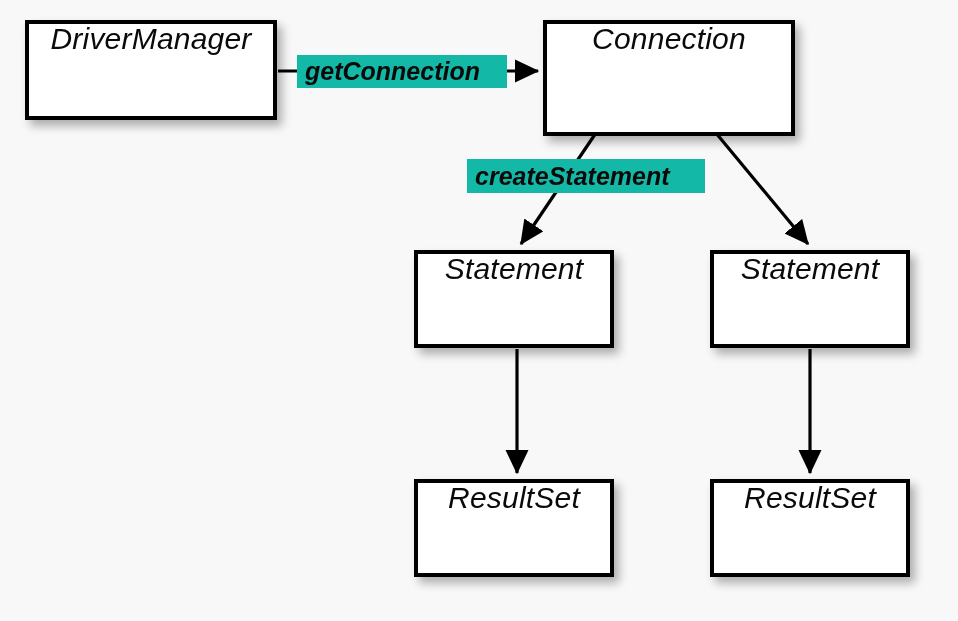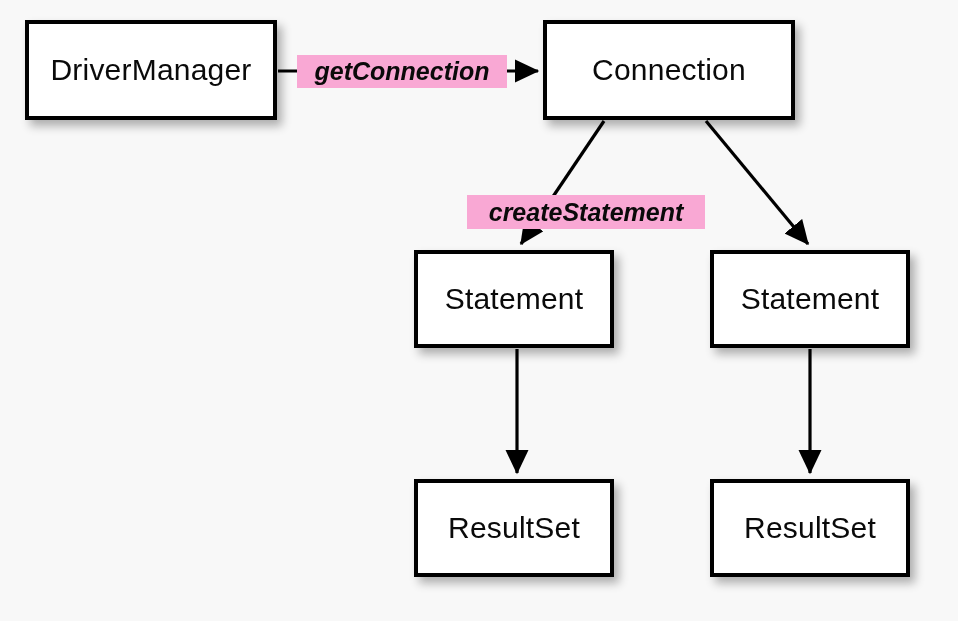--- a/index.html
+++ b/index.html
@@ -26,41 +26,41 @@
     width: 958px;
     height: 621px;
     pointer-events: none;
   }
   .node {
     position: absolute;
     box-sizing: border-box;
     background: #ffffff;
     border: 4px solid #000000;
     display: flex;
-    align-items: center;
+    align-items: flex-start;
     justify-content: center;
     box-shadow: 5px 6px 9px rgba(0,0,0,0.30);
     z-index: 3;
+    font-style: italic;
   }
   .node-label {
     font-family: "Liberation Sans", sans-serif;
     font-size: 30px;
     font-weight: 400;
     color: #0a0a0a;
     letter-spacing: 0.2px;
     line-height: 1;
     white-space: nowrap;
   }
   .edge-label {
     position: absolute;
     box-sizing: border-box;
-    background: #f9a8d4;
+    background: #14b8a6;
     display: flex;
     align-items: center;
-    justify-content: center;
     z-index: 4;
     padding: 0 8px;
   }
   .edge-label span {
     font-family: "Liberation Sans", sans-serif;
     font-style: italic;
     font-weight: 700;
     font-size: 25px;
     color: #0a0a0a;
     white-space: nowrap;
@@ -87,21 +87,21 @@
 
     <line x1="517" y1="349" x2="517" y2="473" stroke="#000000" stroke-width="3.2" marker-end="url(#arrowhead)"></line>
 
     <line x1="810" y1="349" x2="810" y2="473" stroke="#000000" stroke-width="3.2" marker-end="url(#arrowhead)"></line>
   </svg>
 
   <div class="node" style="left:25px; top:20px; width:252px; height:100px;">
     <span class="node-label">DriverManager</span>
   </div>
 
-  <div class="node" style="left:543px; top:20px; width:252px; height:100px;">
+  <div class="node" style="left:543px; top:20px; width:252px; height:116px;">
     <span class="node-label">Connection</span>
   </div>
 
   <div class="node" style="left:414px; top:250px; width:200px; height:98px;">
     <span class="node-label">Statement</span>
   </div>
 
   <div class="node" style="left:710px; top:250px; width:200px; height:98px;">
     <span class="node-label">Statement</span>
   </div>
@@ -111,18 +111,18 @@
   </div>
 
   <div class="node" style="left:710px; top:479px; width:200px; height:98px;">
     <span class="node-label">ResultSet</span>
   </div>
 
   <div class="edge-label" style="left:297px; top:55px; width:210px; height:33px;">
     <span>getConnection</span>
   </div>
 
-  <div class="edge-label" style="left:467px; top:159px; width:238px; height:34px;margin-top:36px;">
+  <div class="edge-label" style="left:467px; top:159px; width:238px; height:34px;">
     <span>createStatement</span>
   </div>
 
 
 </div>
 
 </body></html>

